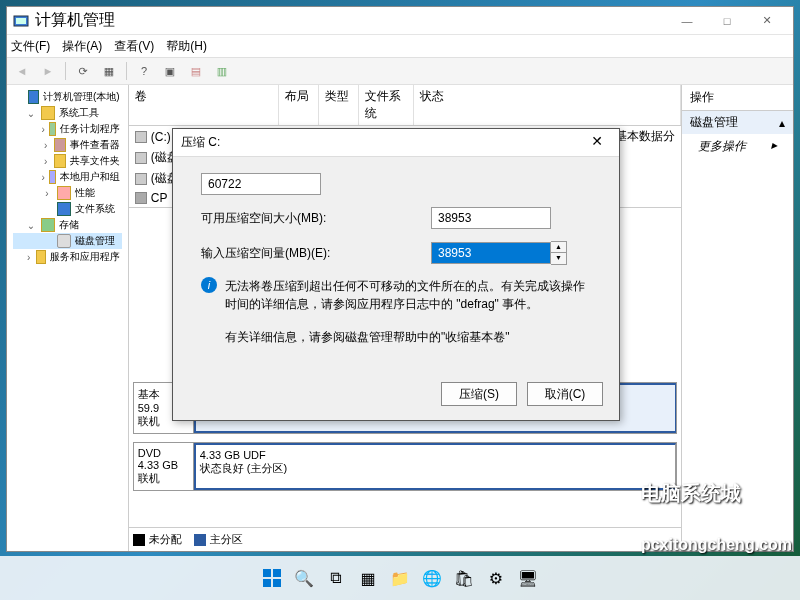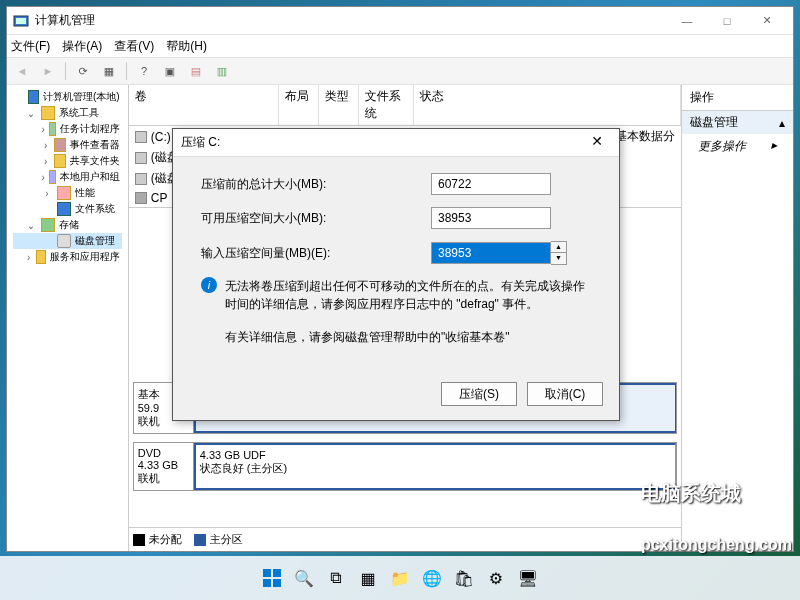--- a/index.html
+++ b/index.html
@@ -1,21 +1,21 @@
 <!DOCTYPE html>
 <html><head>
 <meta charset="utf-8">
 <style>
 * { margin: 0; padding: 0; box-sizing: border-box; font-family: "Microsoft YaHei", "Segoe UI", sans-serif; }
 body { width: 800px; height: 600px; background: linear-gradient(135deg, #1a5f7a 0%, #2e8bc0 50%, #145a32 100%); overflow: hidden; position: relative; }
 
 .main-window { position: absolute; left: 6px; top: 6px; width: 788px; height: 546px; background: #fff; border: 1px solid #888; display: flex; flex-direction: column; }
 .titlebar { height: 28px; display: flex; align-items: center; padding: 0 6px; background: #fff; border-bottom: 1px solid #e5e5e5; }
 .titlebar .ticon { width: 16px; height: 16px; margin-right: 6px; }
-.titlebar .title { font-size: 12px; flex: 1; }
+.titlebar .title { font-size: 16px; flex: 1; }
 .titlebar .winbtns { display: flex; }
 .titlebar .winbtn { width: 40px; height: 24px; display: flex; align-items: center; justify-content: center; font-size: 11px; color: #666; cursor: pointer; }
 .menubar { height: 22px; display: flex; align-items: center; padding: 0 4px; background: #fff; font-size: 12px; gap: 12px; }
 .menubar span { cursor: pointer; }
 .toolbar { height: 28px; display: flex; align-items: center; padding: 0 4px; background: #f5f5f5; border-top: 1px solid #e0e0e0; border-bottom: 1px solid #e0e0e0; gap: 4px; }
 .tbtn { width: 22px; height: 22px; display: flex; align-items: center; justify-content: center; font-size: 11px; color: #555; cursor: pointer; border: 1px solid transparent; }
 .tbtn.disabled { color: #bbb; }
 .tsep { width: 1px; height: 18px; background: #ccc; margin: 0 2px; }
 
 .content { flex: 1; display: flex; min-height: 0; }
@@ -277,21 +277,20 @@
   </div>
 </div>
 
 <div class="dialog">
   <div class="dlg-title">
     <span>压缩 C:</span>
     <span class="dlg-close">✕</span>
   </div>
   <div class="dlg-body">
     <div class="dlg-row">
-      <label>压缩前的总计大小(MB):</label>
       <div class="val">60722</div>
     </div>
     <div class="dlg-row">
       <label>可用压缩空间大小(MB):</label>
       <div class="val">38953</div>
     </div>
     <div class="dlg-row">
       <label>输入压缩空间量(MB)(E):</label>
       <div class="val sel">38953</div>
       <div class="spinner">

